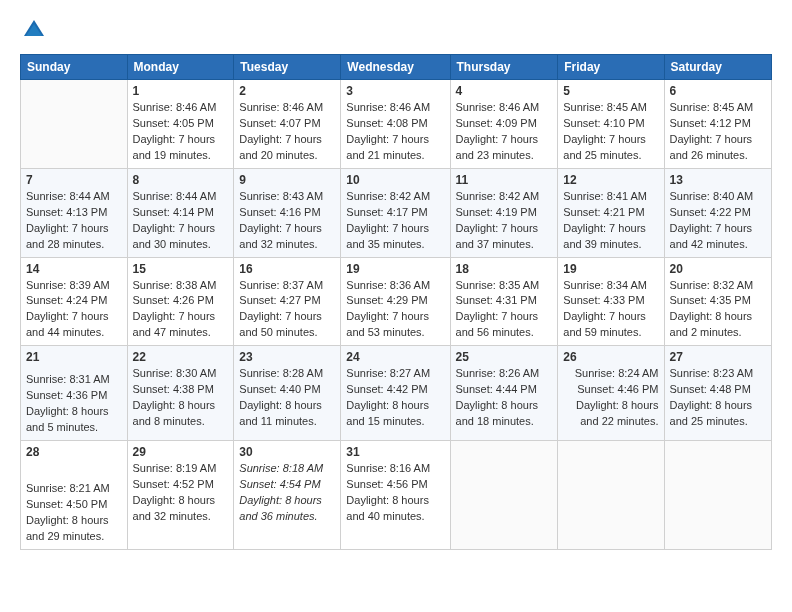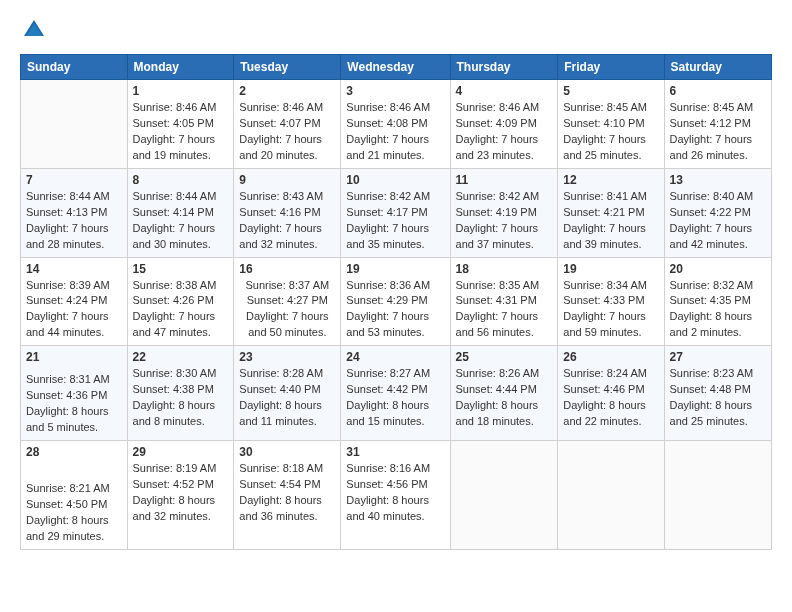--- a/index.html
+++ b/index.html
@@ -242,21 +242,21 @@
           </td>
           <td>
             <span class="day-num">15</span>
             <div class="day-info" style="white-space: pre-line;">Sunrise: 8:38 AM
 Sunset: 4:26 PM
 Daylight: 7 hours
 and 47 minutes.</div>
           </td>
           <td>
             <span class="day-num">16</span>
-            <div class="day-info" style="white-space: pre-line; text-align: center;">Sunrise: 8:37 AM
+            <div class="day-info" style="white-space: pre-line;">Sunrise: 8:37 AM
 Sunset: 4:27 PM
 Daylight: 7 hours
 and 50 minutes.</div>
           </td>
           <td>
             <span class="day-num">19</span>
             <div class="day-info" style="white-space: pre-line;">Sunrise: 8:36 AM
 Sunset: 4:29 PM
 Daylight: 7 hours
 and 53 minutes.</div>
@@ -314,21 +314,21 @@
           </td>
           <td>
             <span class="day-num">25</span>
             <div class="day-info" style="white-space: pre-line;">Sunrise: 8:26 AM
 Sunset: 4:44 PM
 Daylight: 8 hours
 and 18 minutes.</div>
           </td>
           <td>
             <span class="day-num">26</span>
-            <div class="day-info" style="white-space: pre-line;">Sunrise: 8:24 AM
+            <div class="day-info" style="white-space: pre-line; text-align: right;">Sunrise: 8:24 AM
 Sunset: 4:46 PM
 Daylight: 8 hours
 and 22 minutes.</div>
           </td>
           <td>
             <span class="day-num">27</span>
             <div class="day-info" style="white-space: pre-line;">Sunrise: 8:23 AM
 Sunset: 4:48 PM
 Daylight: 8 hours
 and 25 minutes.</div>
@@ -344,21 +344,21 @@
           </td>
           <td>
             <span class="day-num">29</span>
             <div class="day-info" style="white-space: pre-line;">Sunrise: 8:19 AM
 Sunset: 4:52 PM
 Daylight: 8 hours
 and 32 minutes.</div>
           </td>
           <td>
             <span class="day-num">30</span>
-            <div class="day-info" style="white-space: pre-line;">Sunrise: 8:18 AM
+            <div class="day-info" style="white-space: pre-line; font-style: italic;">Sunrise: 8:18 AM
 Sunset: 4:54 PM
 Daylight: 8 hours
 and 36 minutes.</div>
           </td>
           <td>
             <span class="day-num">31</span>
             <div class="day-info" style="white-space: pre-line;">Sunrise: 8:16 AM
 Sunset: 4:56 PM
 Daylight: 8 hours
 and 40 minutes.</div>

